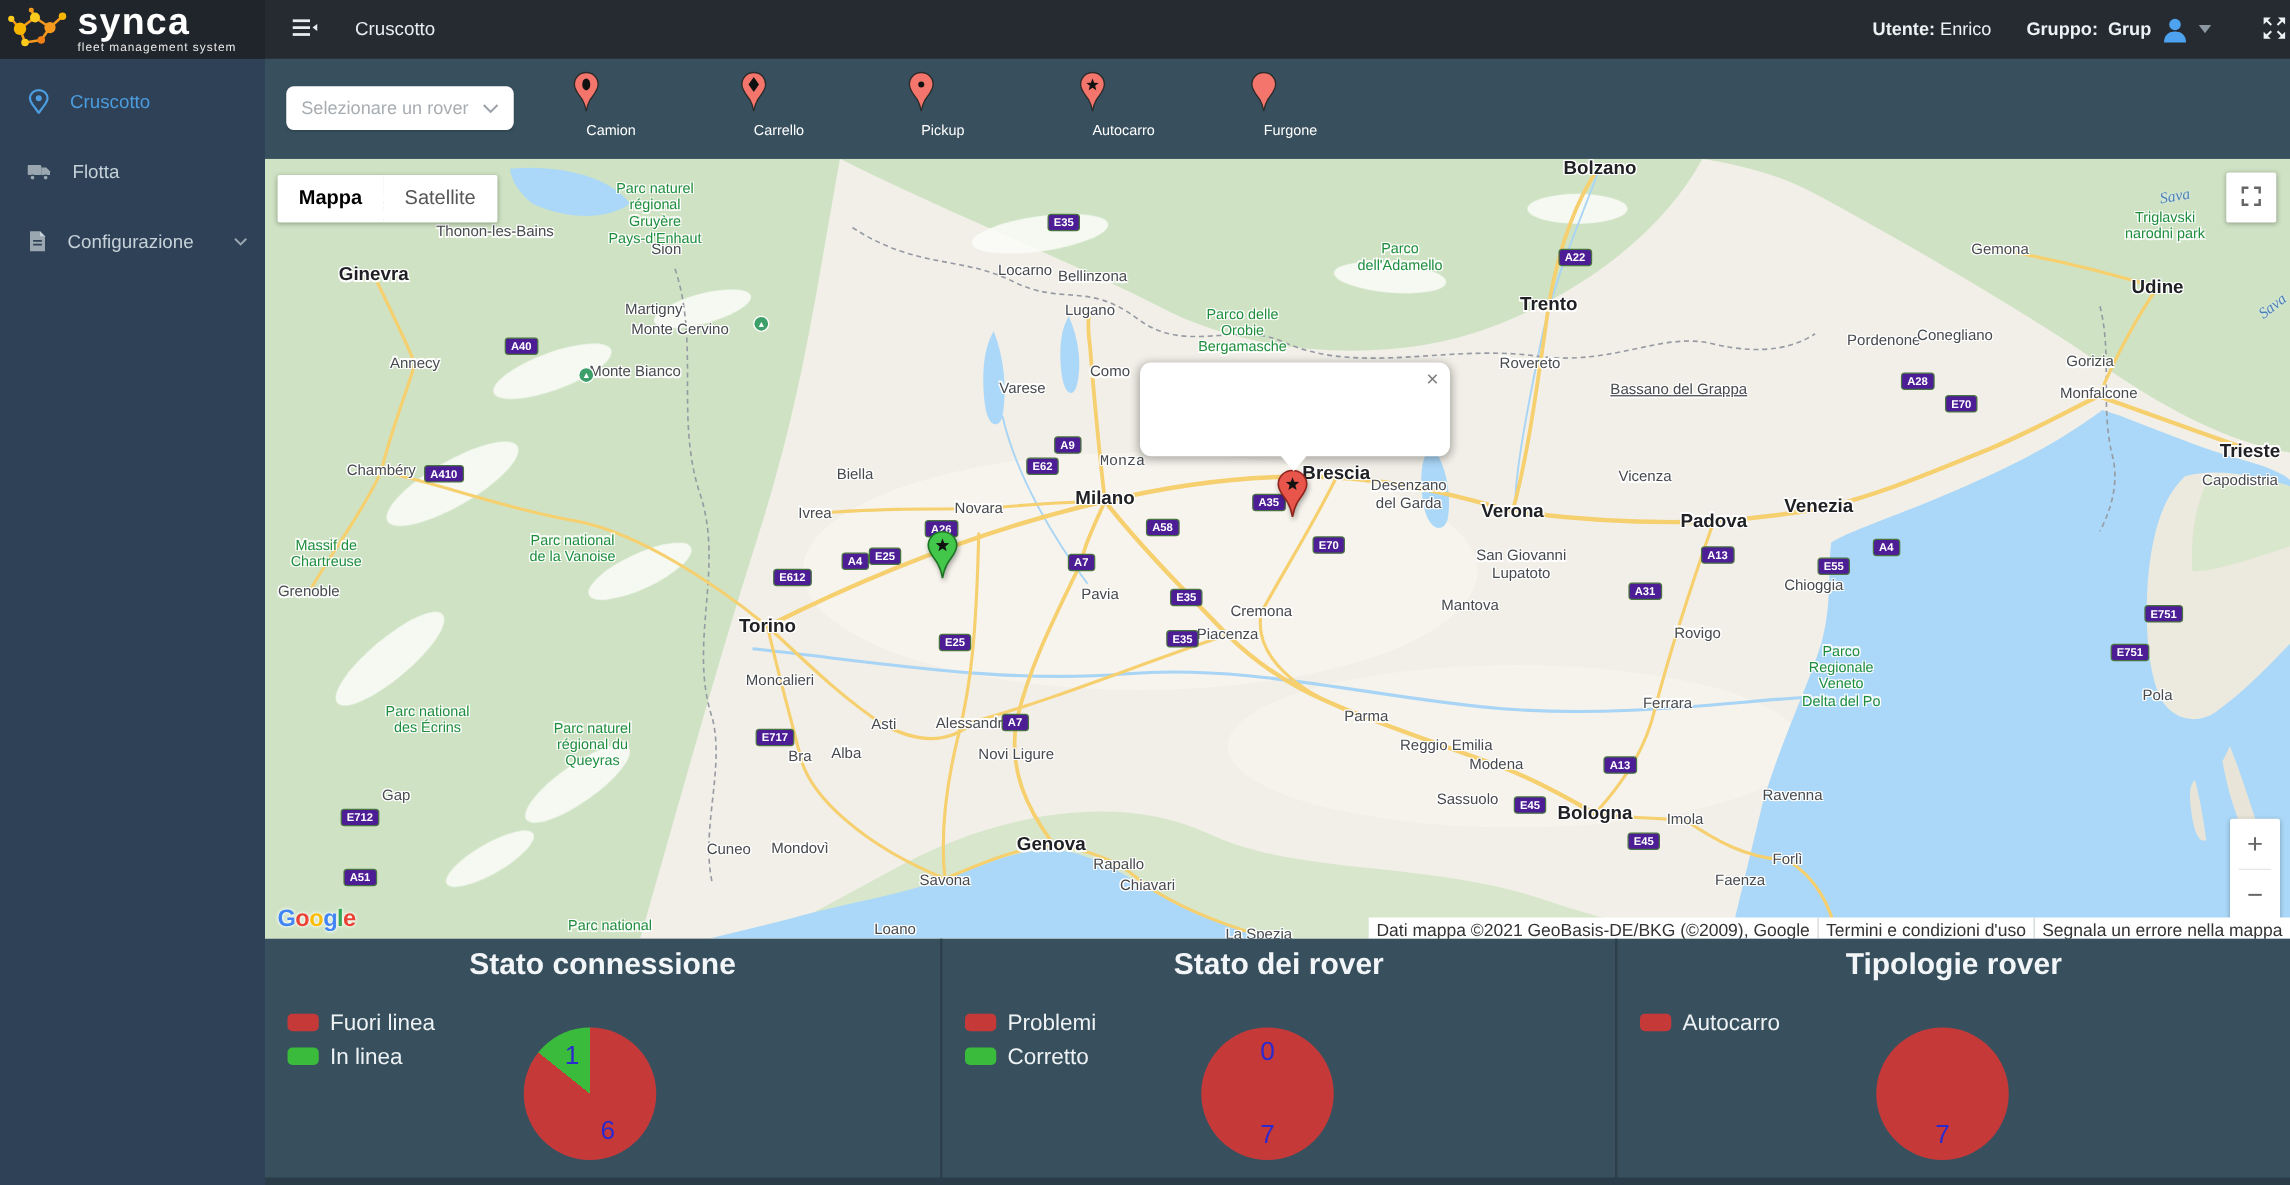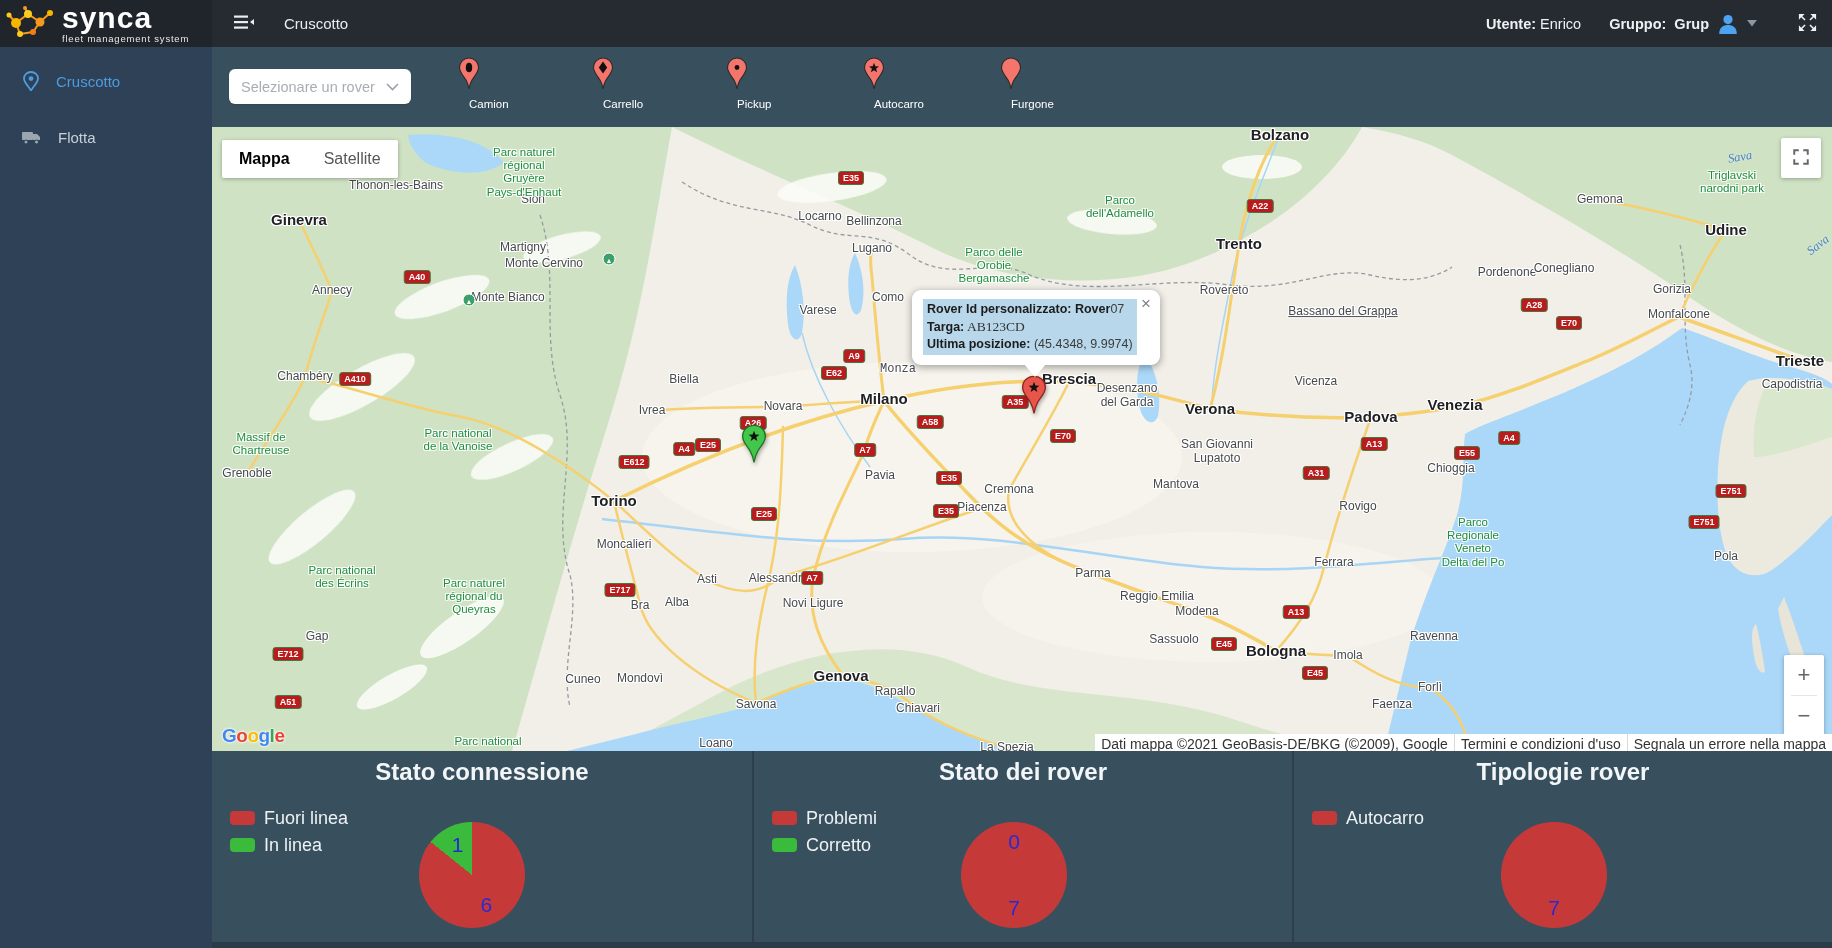--- a/index.html
+++ b/index.html
@@ -7,21 +7,21 @@
   .app{position:relative;width:1832px;height:948px;overflow:hidden;background:#38505e;}
 
   
   .header{position:absolute;left:0;top:0;width:1832px;height:47px;background:#262b31;z-index:30;display:flex;align-items:center;}
   .logo{width:212px;height:47px;background:#20252b;display:flex;align-items:center;padding-left:6px;cursor:pointer;}
   .logo-text{margin-left:4px;line-height:1;}
   .logo-name{color:#fff;font-weight:bold;font-size:30px;letter-spacing:1px;}
   .logo-sub{color:#e8e8e8;font-size:9.5px;letter-spacing:.8px;margin-top:1px;}
   .hamburger{margin-left:18px;background:none;border:none;cursor:pointer;padding:4px;}
   .page-title{color:#e9edf0;font-size:15px;margin-left:26px;}
-  .header-right{margin-left:auto;display:flex;align-items:center;gap:28px;padding-right:12px;color:#eef1f3;font-size:14.5px;}
+  .header-right{margin-left:auto;display:flex;align-items:center;gap:28px;padding-right:0;color:#eef1f3;font-size:14.5px;}
   .header-right b{font-weight:bold;}
   .group-menu{display:flex;align-items:center;gap:8px;cursor:pointer;}
   .fullscreen-btn{background:none;border:none;cursor:pointer;padding:2px;margin-left:10px;}
 
   
   .sidebar{position:absolute;left:0;top:47px;width:212px;height:901px;background:#2f4156;z-index:20;padding-top:10px;}
   .side-item{height:48px;display:flex;align-items:center;padding:0 14px 0 22px;cursor:pointer;color:#c6d2d9;font-size:15px;margin-bottom:8px;}
   .side-item .lbl{margin-left:16px;}
   .side-item.active{color:#4c9ce0;}
   .side-item .chev{margin-left:auto;}
@@ -37,21 +37,21 @@
 
   
   .map{position:absolute;left:212px;top:127px;width:1620px;height:624px;background:#f1efe7;overflow:hidden;z-index:5;}
   .map svg.map-art{position:absolute;left:0;top:0;}
   #map-labels{position:absolute;left:0;top:0;width:100%;height:100%;}
   .mlabel{position:absolute;transform:translate(-50%,-50%);white-space:pre;text-align:center;pointer-events:none;line-height:1.15;}
   .mlabel.city{font-size:12px;color:#46494d;text-shadow:-1px -1px 0 #fff,1px -1px 0 #fff,-1px 1px 0 #fff,1px 1px 0 #fff,0 1px 0 #fff,0 -1px 0 #fff;}
   .mlabel.city.big{font-size:15px;font-weight:600;color:#202124;}
   .mlabel.park{font-size:11.5px;color:#1e8e3e;text-shadow:-1px -1px 0 #fff,1px -1px 0 #fff,-1px 1px 0 #fff,1px 1px 0 #fff;}
   .mlabel.water{font-size:12.5px;color:#4e80b8;font-family:"Liberation Serif",serif;font-style:italic;text-shadow:0 0 2px #d7ecff;}
-  .badge{position:absolute;transform:translate(-50%,-50%);background:#b91c1c;border:1px solid #4a7342;color:#fff;font-size:9px;font-weight:bold;padding:1px 4px;border-radius:3px;pointer-events:none;}
+  .badge{position:absolute;transform:translate(-50%,-50%);background:#4c1d95;border:1px solid #4a7342;color:#fff;font-size:9px;font-weight:bold;padding:1px 4px;border-radius:3px;pointer-events:none;}
   .mtn{position:absolute;transform:translate(-50%,-50%);width:13px;height:13px;border-radius:50%;background:#3da06b;color:#fff;font-size:7px;line-height:13px;text-align:center;pointer-events:none;border:1px solid #fff;}
   .map-marker{position:absolute;filter:drop-shadow(1px 2px 2px rgba(0,0,0,.35));}
 
   .map-type{position:absolute;left:10px;top:13px;display:flex;box-shadow:0 1px 4px rgba(0,0,0,.3);border-radius:2px;overflow:hidden;z-index:8;}
   .map-type button{height:38px;background:#fff;border:none;font-size:16px;padding:0 17px;cursor:pointer;color:#565656;}
   .map-type button.active{font-weight:bold;color:#000;}
   .map-fullscreen{position:absolute;left:1569px;top:11px;width:40px;height:40px;background:#fff;border:none;border-radius:2px;box-shadow:0 1px 4px rgba(0,0,0,.3);cursor:pointer;z-index:8;}
   .zoom-ctrl{position:absolute;left:1572px;top:528px;width:40px;height:81px;background:#fff;border-radius:2px;box-shadow:0 1px 4px rgba(0,0,0,.3);display:flex;flex-direction:column;z-index:8;}
   .zoom-ctrl button{flex:1;border:none;background:none;font-size:22px;color:#666;cursor:pointer;line-height:1;}
   .zoom-ctrl .sep{height:1px;background:#e6e6e6;margin:0 7px;}
@@ -160,20 +160,32 @@
       <span class="lbl">Cruscotto</span>
     </div>
     <div class="side-item">
       <svg width="20" height="15" viewBox="0 0 20 15">
         <rect x="0" y="2" width="11" height="8" rx="1" fill="#9aa7b0"></rect>
         <path d="M11,4 h4 l3,3 v3 h-7 Z" fill="#9aa7b0"></path>
         <circle cx="4" cy="12" r="2" fill="#9aa7b0" stroke="#2f4156" stroke-width="1"></circle>
         <circle cx="14.5" cy="12" r="2" fill="#9aa7b0" stroke="#2f4156" stroke-width="1"></circle>
       </svg>
       <span class="lbl">Flotta</span>
+    </div>
+    <div class="side-item">
+      <svg width="16" height="18" viewBox="0 0 16 18">
+        <path d="M2,1 h8 l4,4 v12 h-12 Z" fill="#9aa7b0"></path>
+        <path d="M10,1 l4,4 h-4 Z" fill="#c6d2d9"></path>
+        <rect x="4.5" y="8" width="7" height="1.4" fill="#2f4156"></rect>
+        <rect x="4.5" y="11" width="7" height="1.4" fill="#2f4156"></rect>
+      </svg>
+      <span class="lbl">Configurazione</span>
+      <svg class="chev" width="11" height="7" viewBox="0 0 11 7">
+        <polyline points="1,1 5.5,5.5 10,1" fill="none" stroke="#9aa7b0" stroke-width="1.6"></polyline>
+      </svg>
     </div>
   </aside>
 
   <div class="toolbar">
     <div class="rover-select">
       <span class="ph">Selezionare un rover</span>
       <svg width="13" height="8" viewBox="0 0 13 8">
         <polyline points="1,1 6.5,6.5 12,1" fill="none" stroke="#9aa0a6" stroke-width="1.6"></polyline>
       </svg>
     </div>
@@ -413,25 +425,20 @@
             <path d="M12,5.8 L13.29,9.22 L16.95,9.39 L14.09,11.68 L15.06,15.21 L12,13.2 L8.94,15.21 L9.91,11.68 L7.05,9.39 L10.71,9.22 Z" fill="#111"></path>
           </svg></div>
         <div class="map-marker" style="left: 809px; top: 248px;"><svg width="26" height="40" viewBox="0 0 24 36">
             <path d="M12,0.8 C6,0.8 1.5,5.3 1.5,11 C1.5,16 5.5,19.5 8.5,24.5 C10.5,28 11.3,31 12,35 C12.7,31 13.5,28 15.5,24.5 C18.5,19.5 22.5,16 22.5,11 C22.5,5.3 18,0.8 12,0.8 Z" fill="#e8564b" stroke="#8e241c" stroke-width="1.2"></path>
             <path d="M12,5.8 L13.29,9.22 L16.95,9.39 L14.09,11.68 L15.06,15.21 L12,13.2 L8.94,15.21 L9.91,11.68 L7.05,9.39 L10.71,9.22 Z" fill="#111"></path>
           </svg></div>
       </div>
 
     <div class="info-window">
       <button class="iw-close">×</button>
-      <div class="iw-hl">
-        <div class="iw-line"><b>Rover Id personalizzato: Rover</b><span>07</span></div>
-        <div class="iw-line"><b>Targa:</b><span class="iw-serif"> AB123CD</span></div>
-        <div class="iw-line"><b>Ultima posizione:</b><span> (45.4348, 9.9974)</span></div>
-      </div>
     </div>
     <div class="iw-tail"></div>
 
     <div class="map-type">
       <button class="active">Mappa</button>
       <button>Satellite</button>
     </div>
     <button class="map-fullscreen">
       <svg width="18" height="18" viewBox="0 0 24 24">
         <path d="M3,9 V3 H9 M15,3 H21 V9 M21,15 V21 H15 M9,21 H3 V15" fill="none" stroke="#666" stroke-width="2.6"></path>

